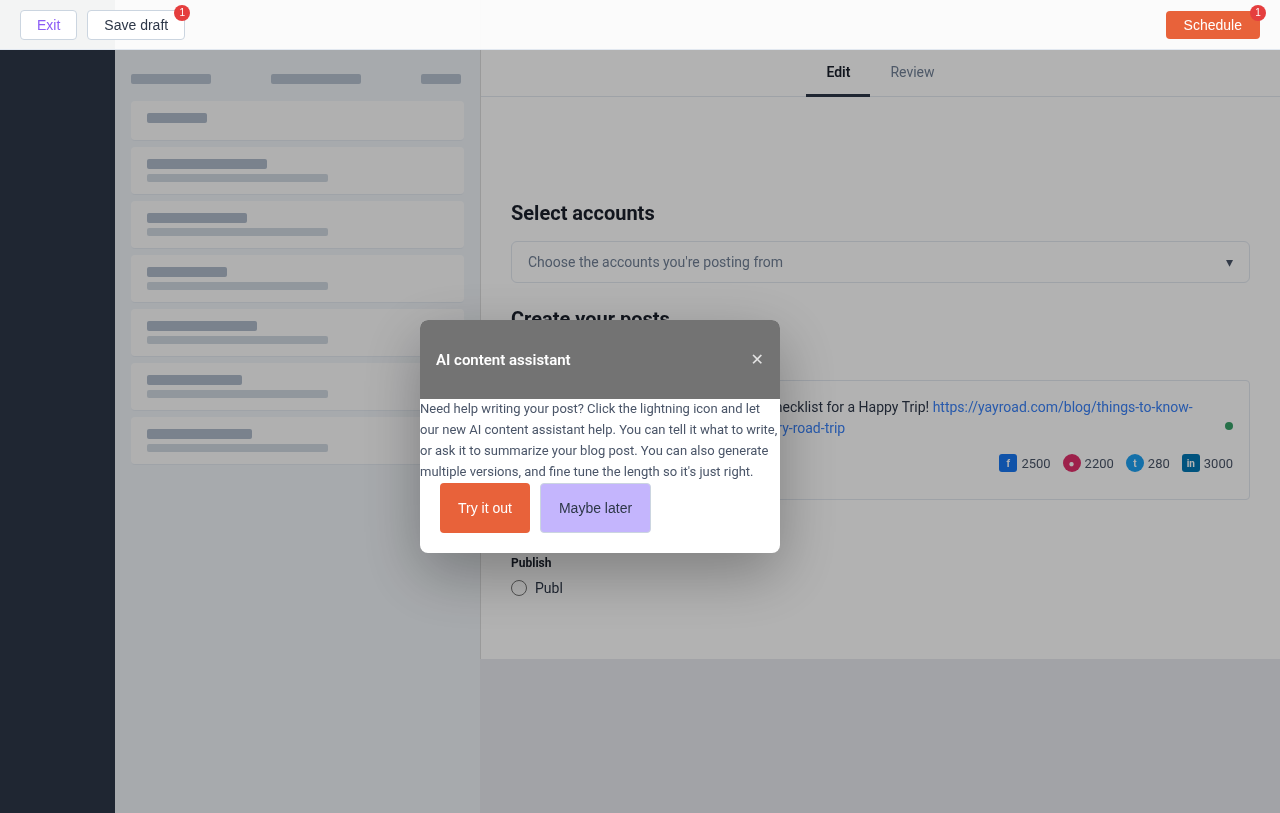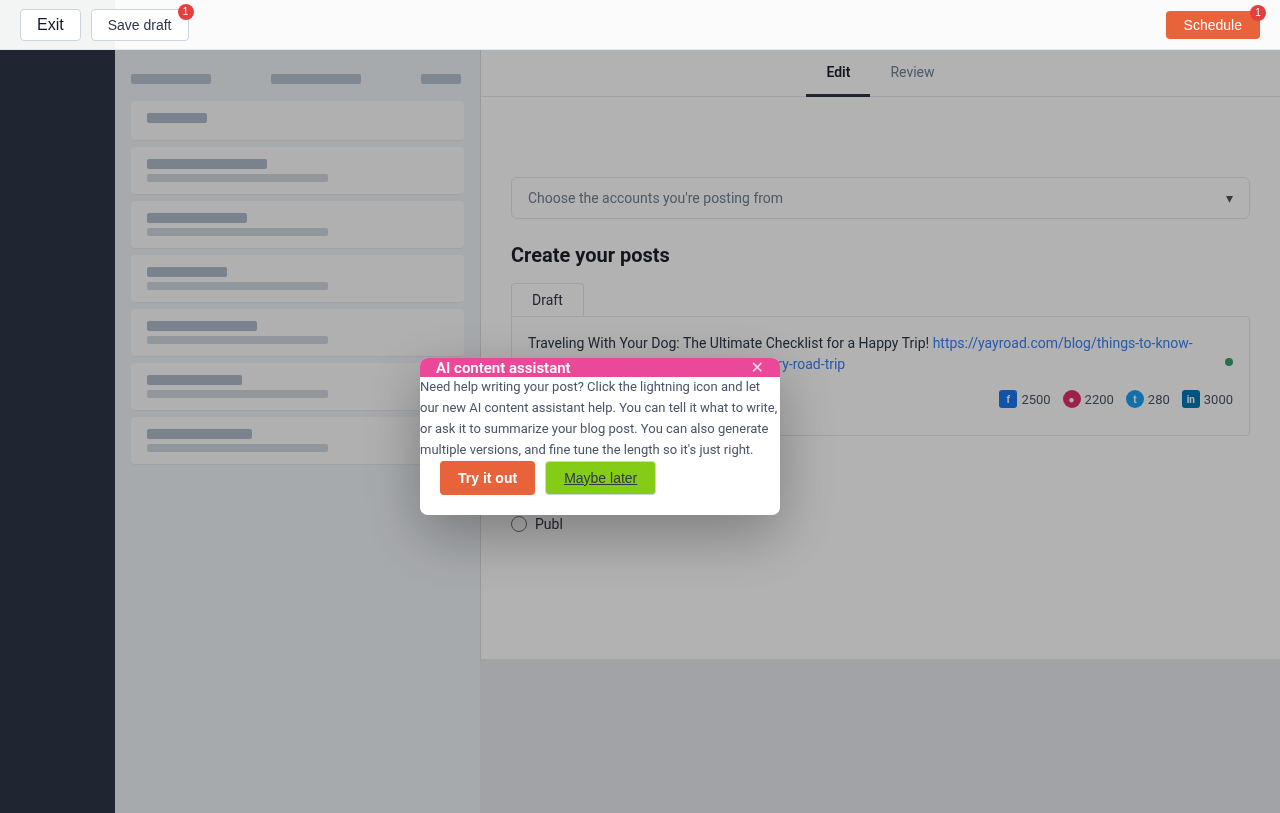--- a/index.html
+++ b/index.html
@@ -37,22 +37,22 @@
       display: flex;
       gap: 10px;
     }
 
     .btn-exit {
       border: 1px solid #cbd5e0;
       background: white;
       padding: 6px 16px;
       border-radius: 4px;
       cursor: pointer;
-      font-size: 16px;
-      color: #0f172a;
+      font-size: 14px;
+      color: #8b5cf6;
     }
 
     .btn-save-draft {
       border: 1px solid #cbd5e0;
       background: white;
       padding: 6px 16px;
       border-radius: 4px;
       cursor: pointer;
       font-size: 14px;
       color: #2d3748;
@@ -395,22 +395,22 @@
       border-radius: 8px;
       width: 360px;
       overflow: hidden;
       box-shadow: 0 20px 60px rgba(0,0,0,0.3);
       position: relative;
       top: 30px;
       left: -40px;
     }
 
     .ai-modal-header {
-      background: #ec4899;
-      padding: 0 16px;
+      background: #737373;
+      padding: 30px 16px;
       display: flex;
       align-items: center;
       justify-content: space-between;
     }
 
     .ai-modal-title {
       color: white;
       font-size: 15px;
       font-weight: 600;
     }
@@ -435,32 +435,31 @@
     }
 
     .btn-try-it-out {
       background: #e8623a;
       color: white;
       border: none;
       padding: 8px 18px;
       border-radius: 4px;
       cursor: pointer;
       font-size: 14px;
-      font-weight: 700;
+      font-weight: 400;
     }
 
     .btn-maybe-later {
-      background: #84cc16;
+      background: #c4b5fd;
       color: #2d3748;
       border: 1px solid #cbd5e0;
-      padding: 8px 18px;
-      border-radius: 4px;
-      cursor: pointer;
-      font-size: 14px;
-      text-decoration: underline;
+      padding: 16px 18px;
+      border-radius: 4px;
+      cursor: pointer;
+      font-size: 14px;
     }
 
     
     .bg-sidebar-left {
       position: absolute;
       left: 0; top: 0;
       width: 115px; height: 813px;
       background: #2d3748;
       z-index: 2;
     }
@@ -552,20 +551,21 @@
 <div class="main-panel">
 
   <div class="tab-bar" style="margin-top:50px;">
     <div class="tab-item active">Edit</div>
     <div class="tab-item">Review</div>
   </div>
 
   <div class="panel-content">
 
     
+    <h2 class="section-title">Select accounts</h2>
     <div class="account-select">
       <span>Choose the accounts you're posting from</span>
       <span style="color:#4a5568;">▾</span>
     </div>
 
     
     <h2 class="section-title">Create your posts</h2>
 
     
     <div class="draft-tab">Draft</div>

